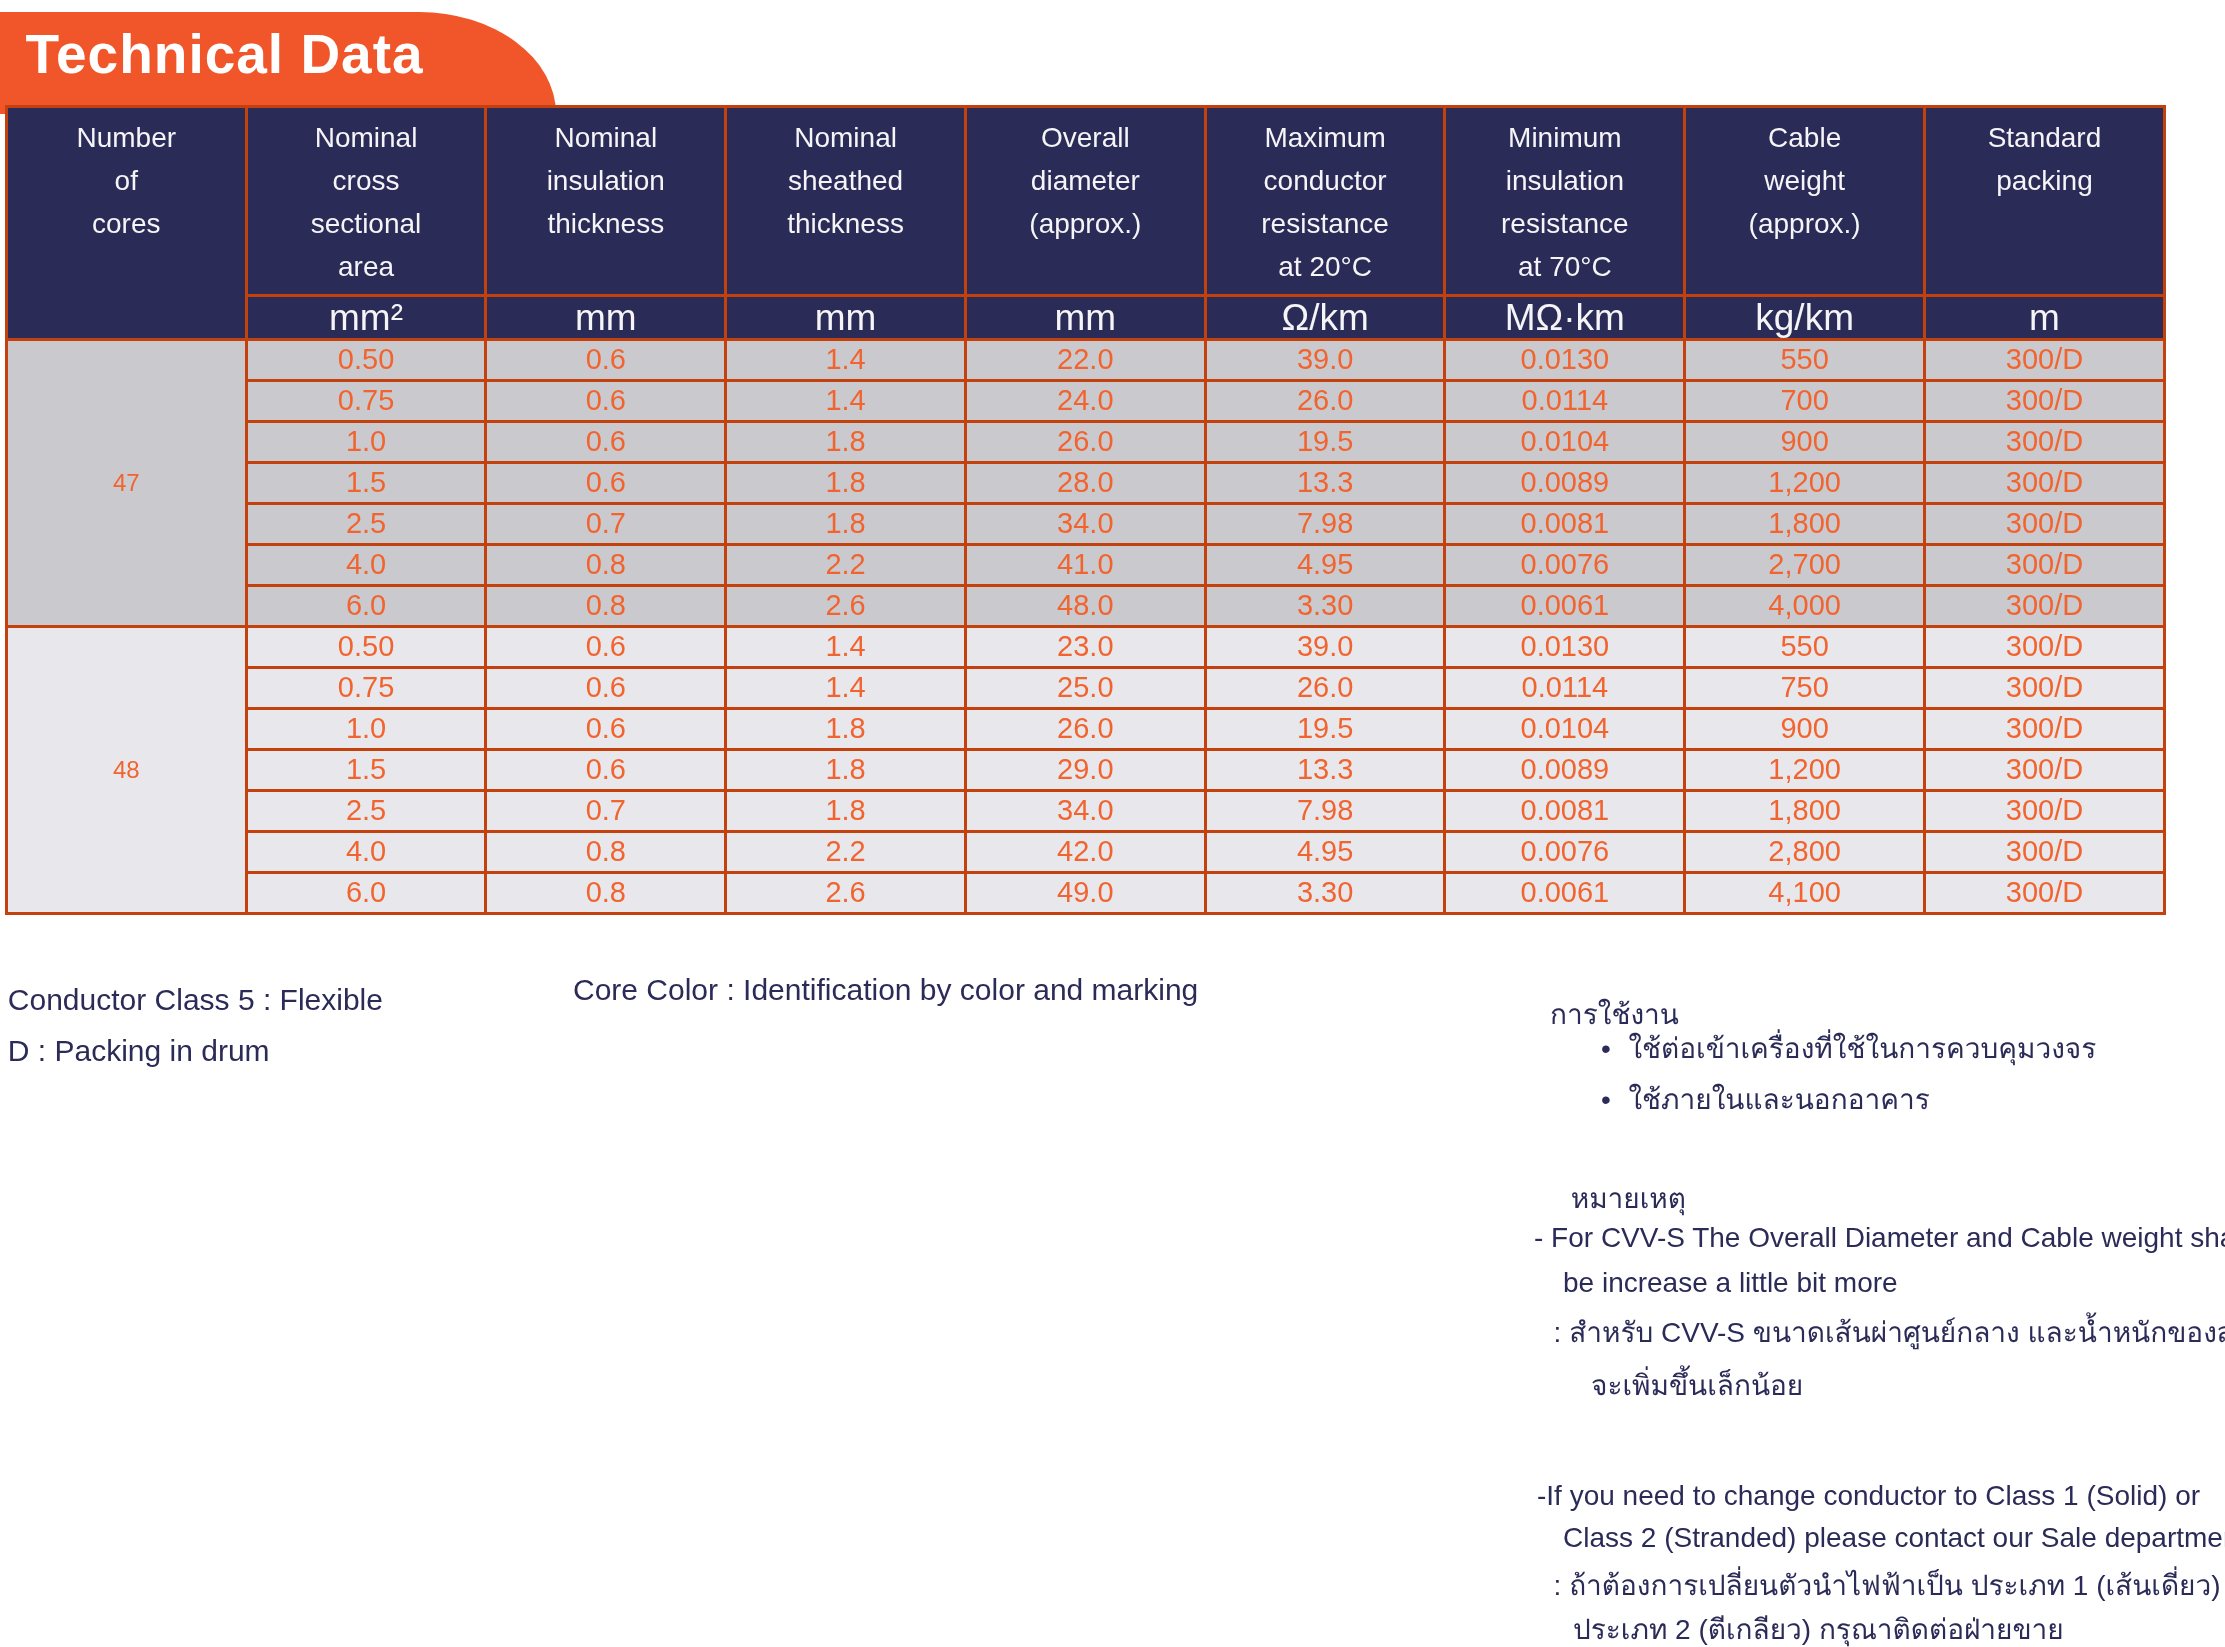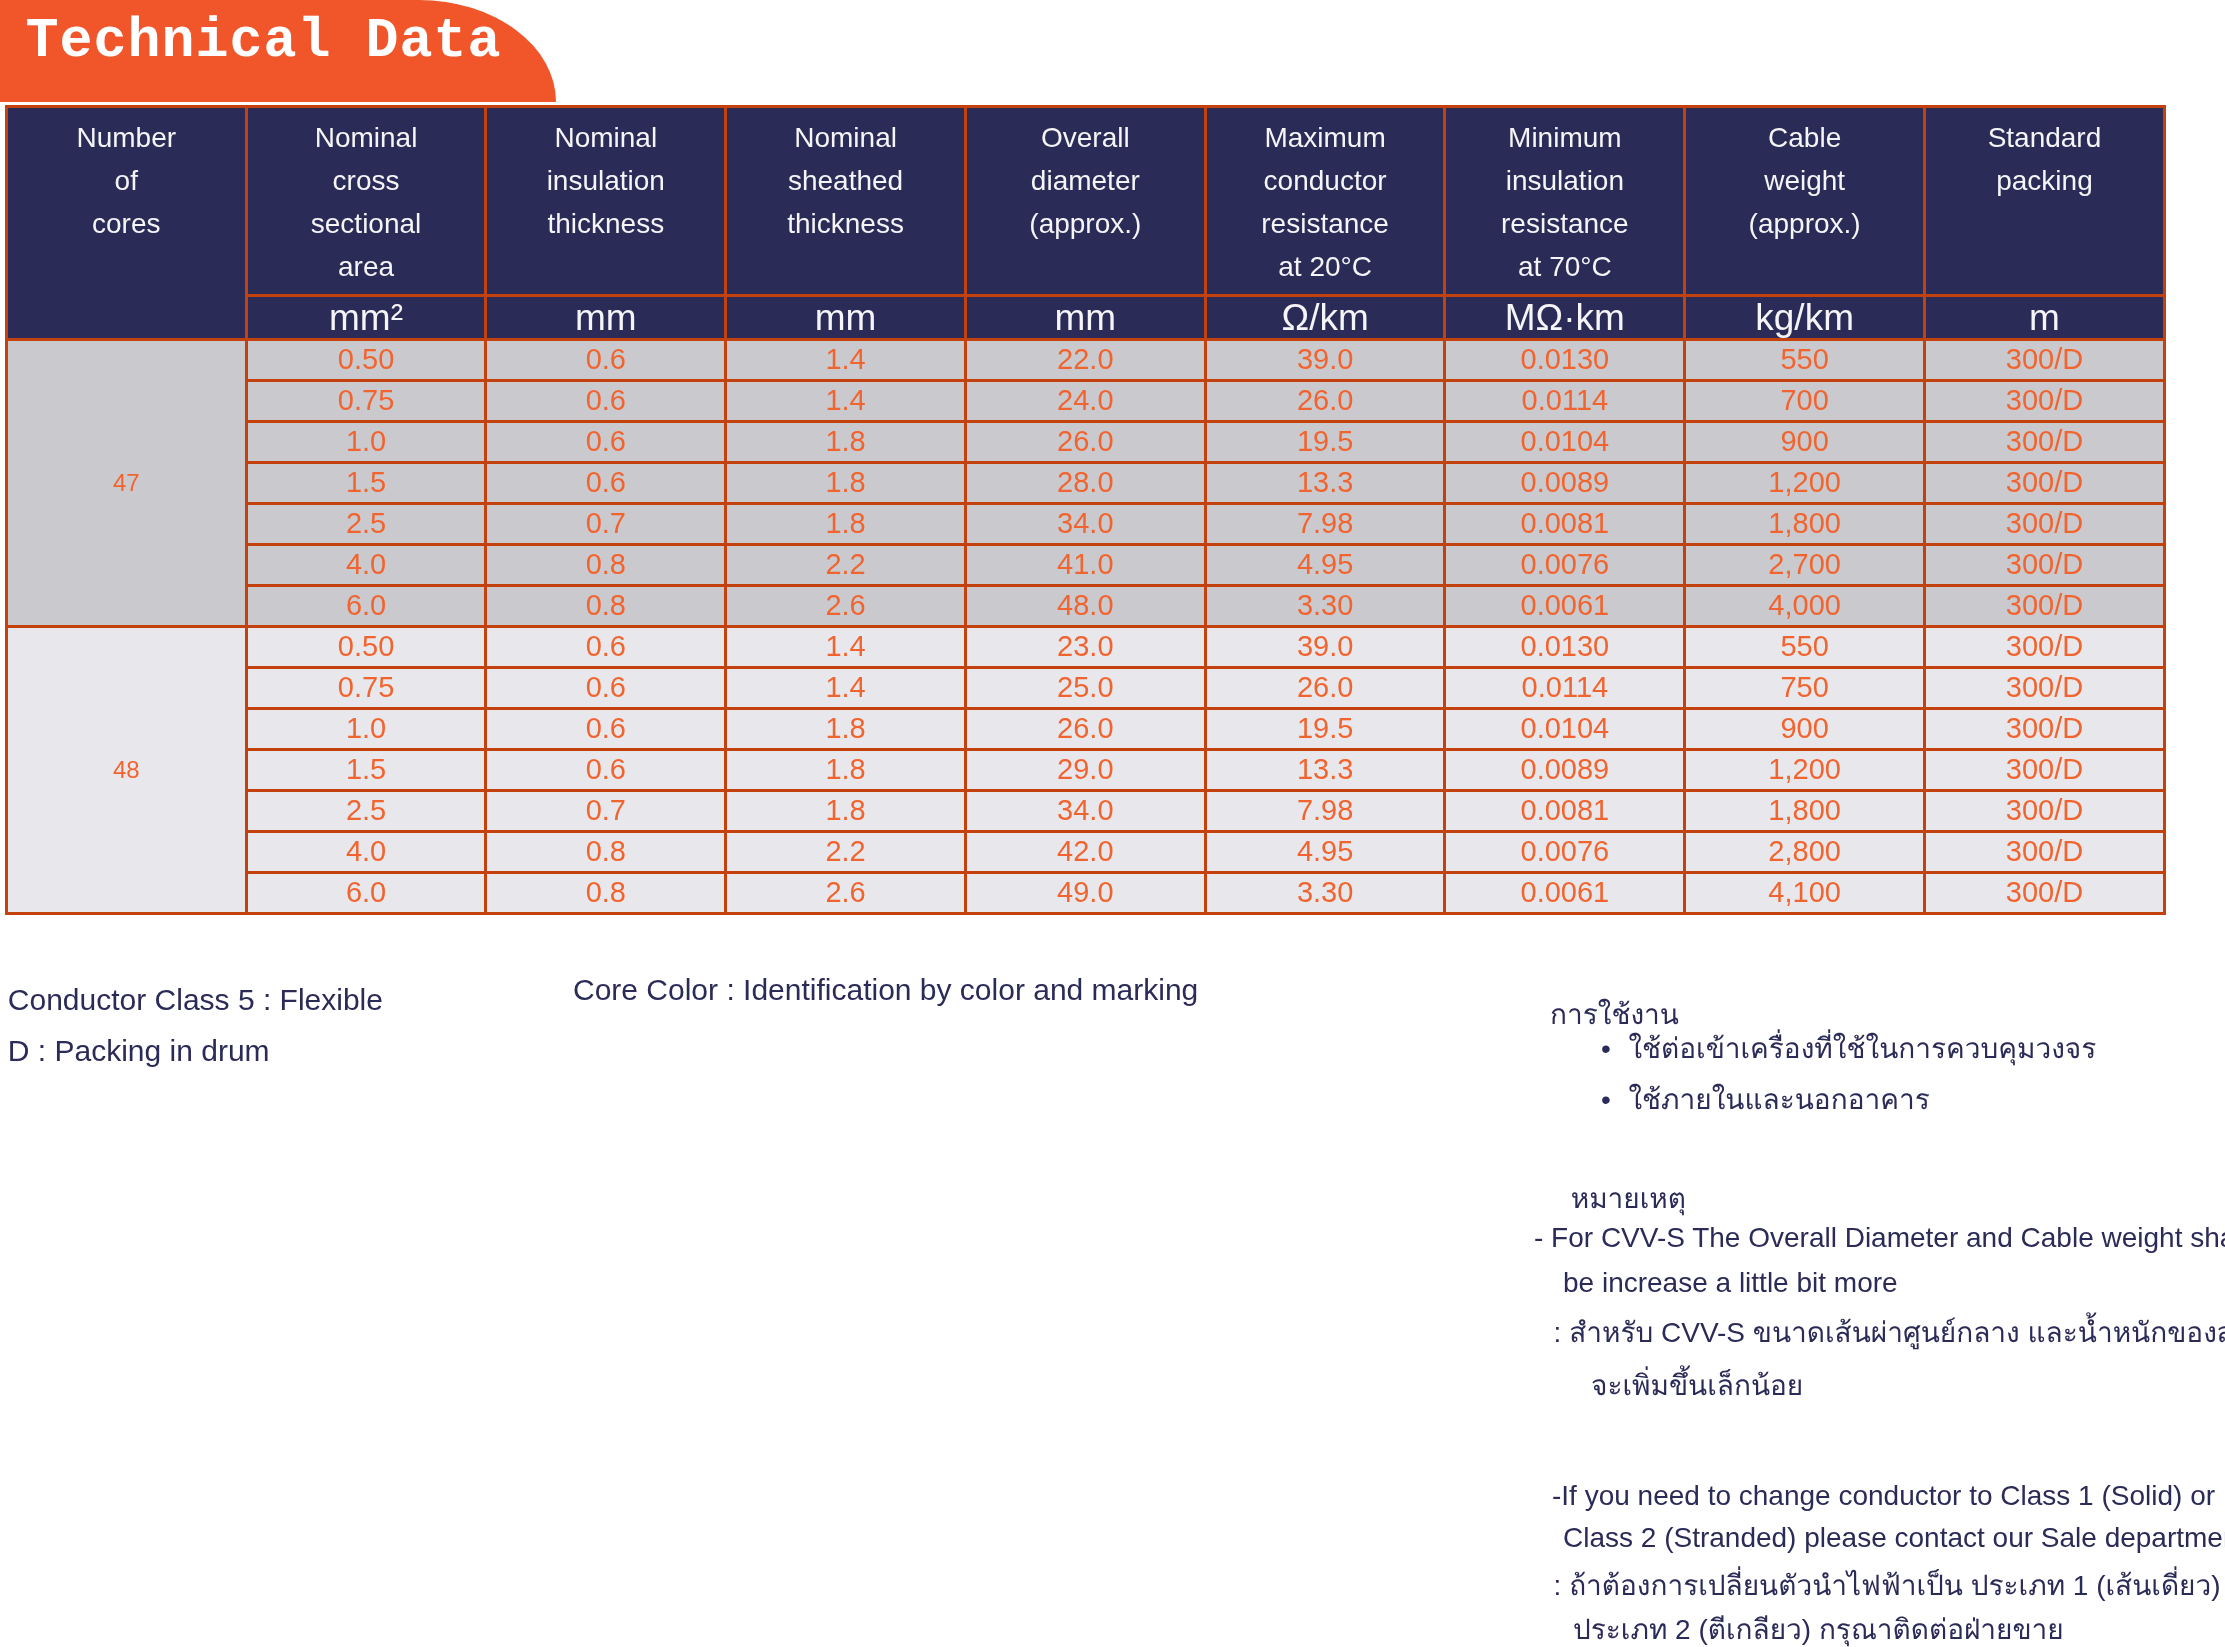--- a/index.html
+++ b/index.html
@@ -9,24 +9,23 @@
     --g47:#cacace;
     --g48:#e8e8ec;
   }
   html,body{margin:0;padding:0;background:#ffffff;}
   .page{
     position:relative;width:2226px;height:1648px;background:#ffffff;
     font-family:"Liberation Sans","DejaVu Sans",sans-serif;overflow:hidden;
   }
   
   .banner{
-    position:absolute;left:0;top:0;width:556px;height:102px;
+    position:absolute;left:0;top:12px;width:556px;height:102px;
     background:var(--orange);
     border-top-right-radius:137px 102px;
-    font-family:Liberation Mono, monospace;
   }
   .banner-title{
     position:absolute;left:25.5px;top:9.8px;
     font-size:55px;font-weight:bold;color:#ffffff;letter-spacing:1px;
     white-space:nowrap;
   }
   
   table.spec{
     position:absolute;left:4.9px;top:105px;width:2161px;
     border-collapse:separate;border-spacing:3.9px;table-layout:fixed;
@@ -58,21 +57,21 @@
   .thai div{position:absolute;white-space:nowrap;}
   .t-usage-title{left:18px;top:4.9px;margin-top:22px;}
   .t-b1{left:69px;top:61px;}
   .t-b2{left:69px;top:112px;}
   .t-b1 .dot,.t-b2 .dot{margin-right:17.6px;}
   .t-remark-title{left:14.7px;top:211px;margin-left:24px;}
   .t-r1{left:2px;top:257px;}
   .t-r2{left:31px;top:302px;}
   .t-r3{left:21.6px;top:345px;}
   .t-r4{left:59px;top:398px;}
-  .t-c1{left:20px;top:515px;}
+  .t-c1{left:5px;top:515px;}
   .t-c2{left:31px;top:557px;}
   .t-c3{left:21.6px;top:598px;}
   .t-c4{left:41px;top:642px;}
 </style>
 </head>
 <body>
 
 <div class="page">
 
   <div class="banner">

